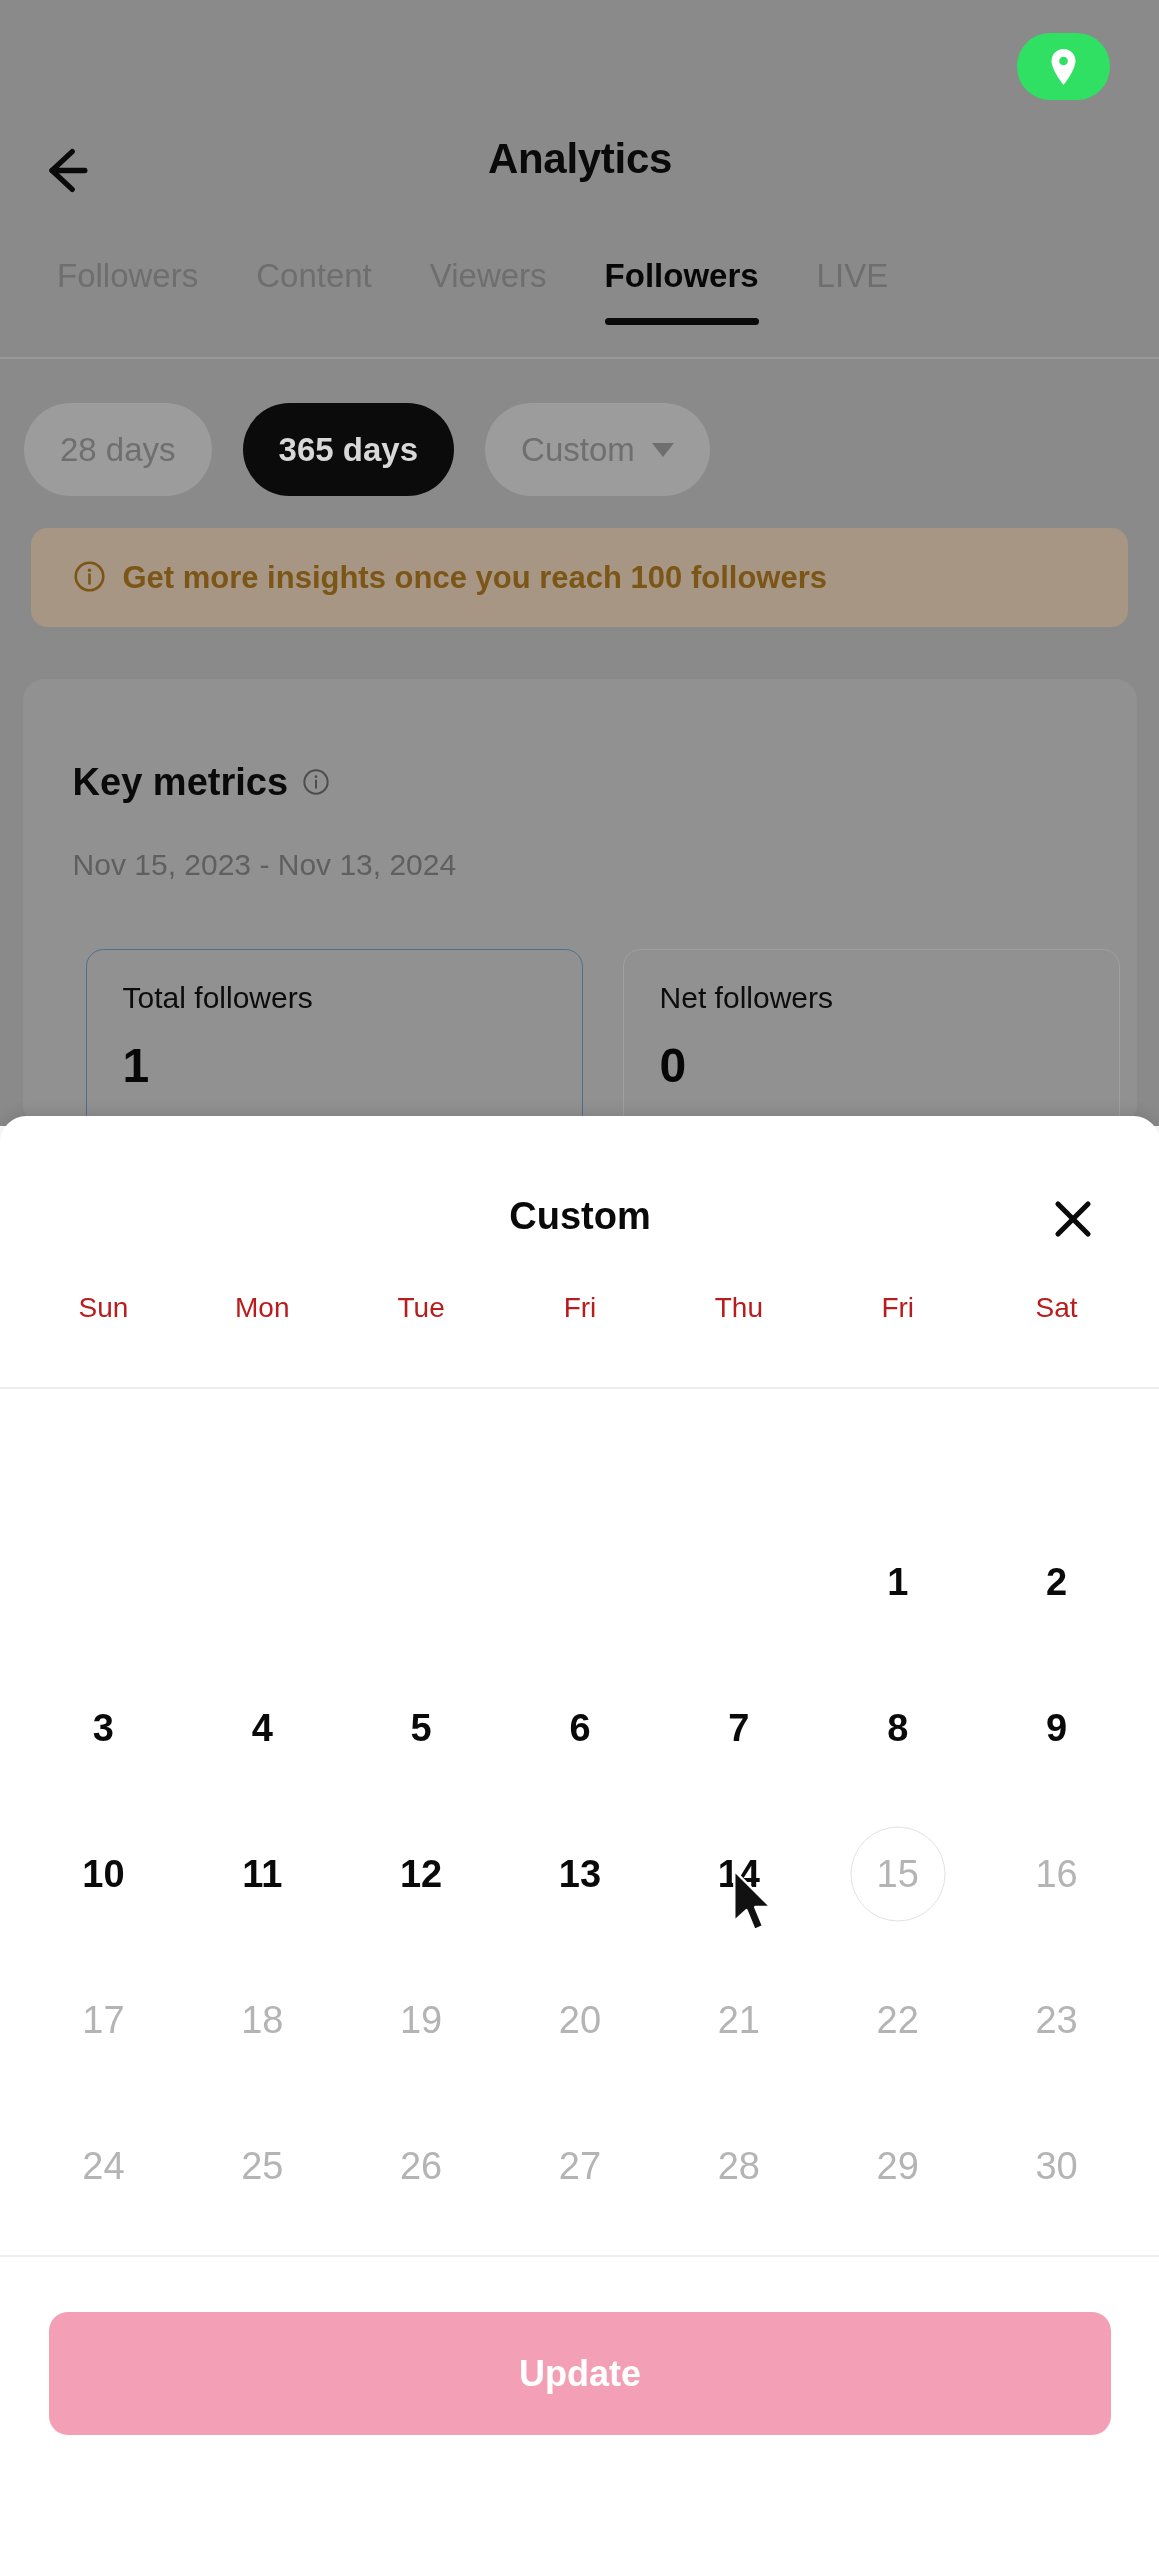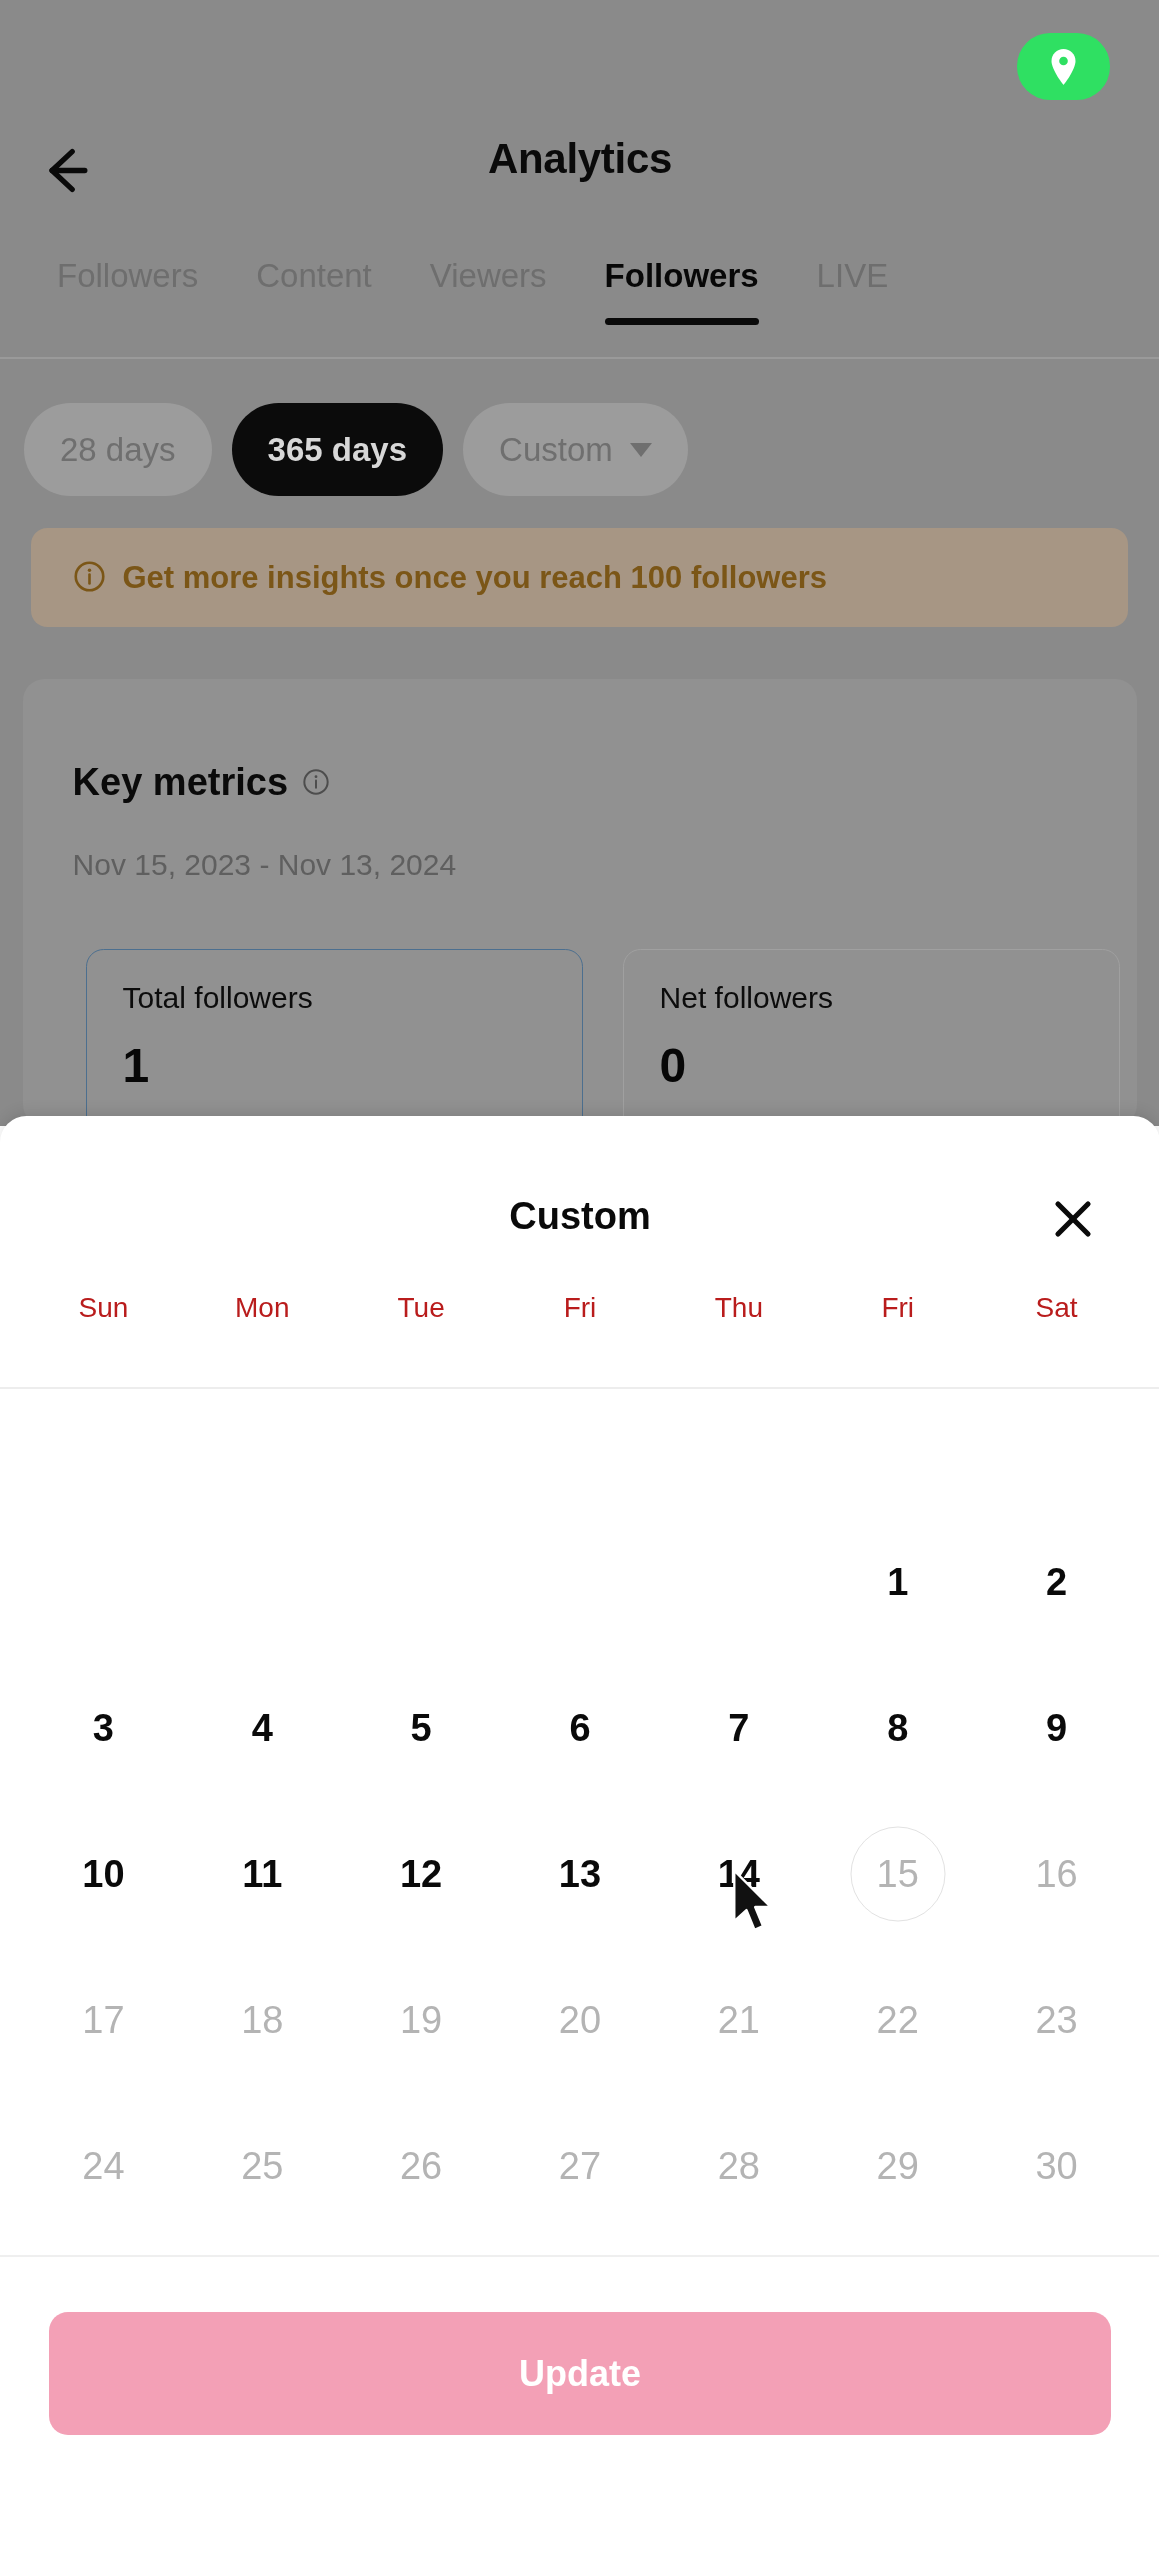--- a/index.html
+++ b/index.html
@@ -92,21 +92,21 @@
     left: 0; top: 357px;
     width: 1160px; height: 1.9px;
     background: #9a9a9a;
   }
 
   .chips {
     position: absolute;
     left: 24px; top: 403px;
     display: flex;
     align-items: center;
-    gap: 20px;
+    gap: 31px;
   }
   .chip {
     height: 93px;
     border-radius: 47px;
     background: #9c9c9c;
     display: flex;
     align-items: center;
     justify-content: center;
     padding: 0 36px;
     font-size: 33px;

